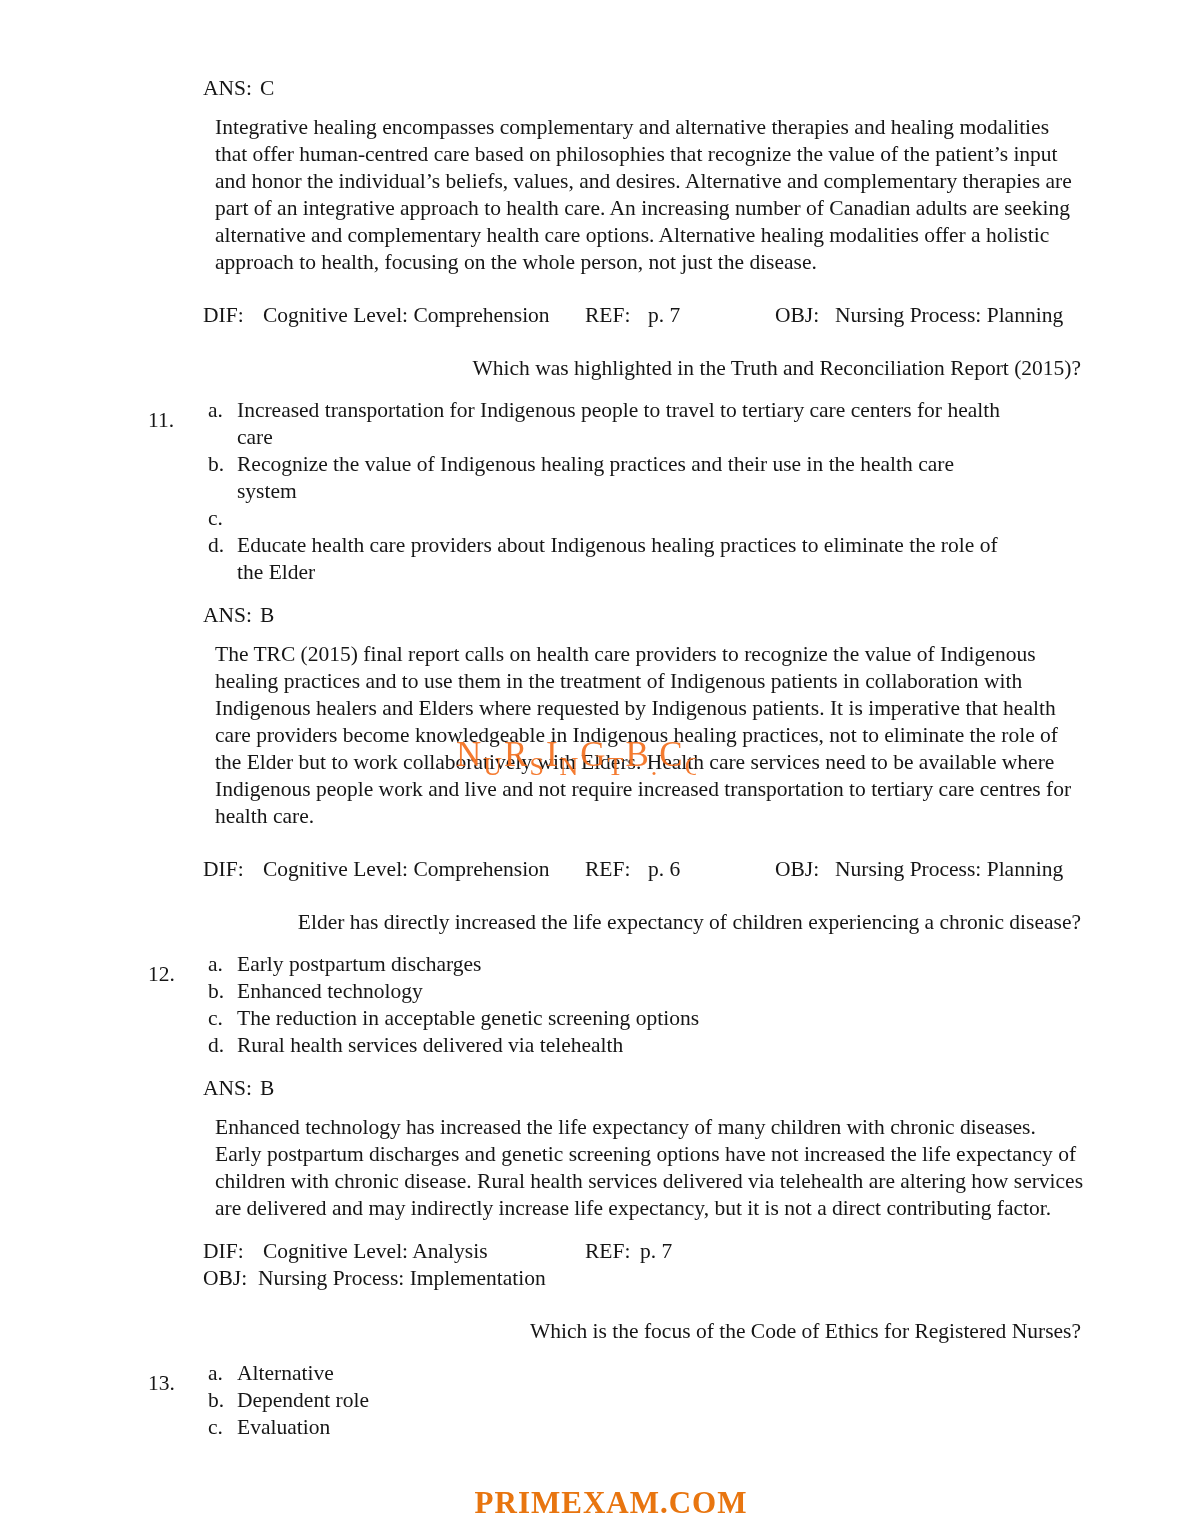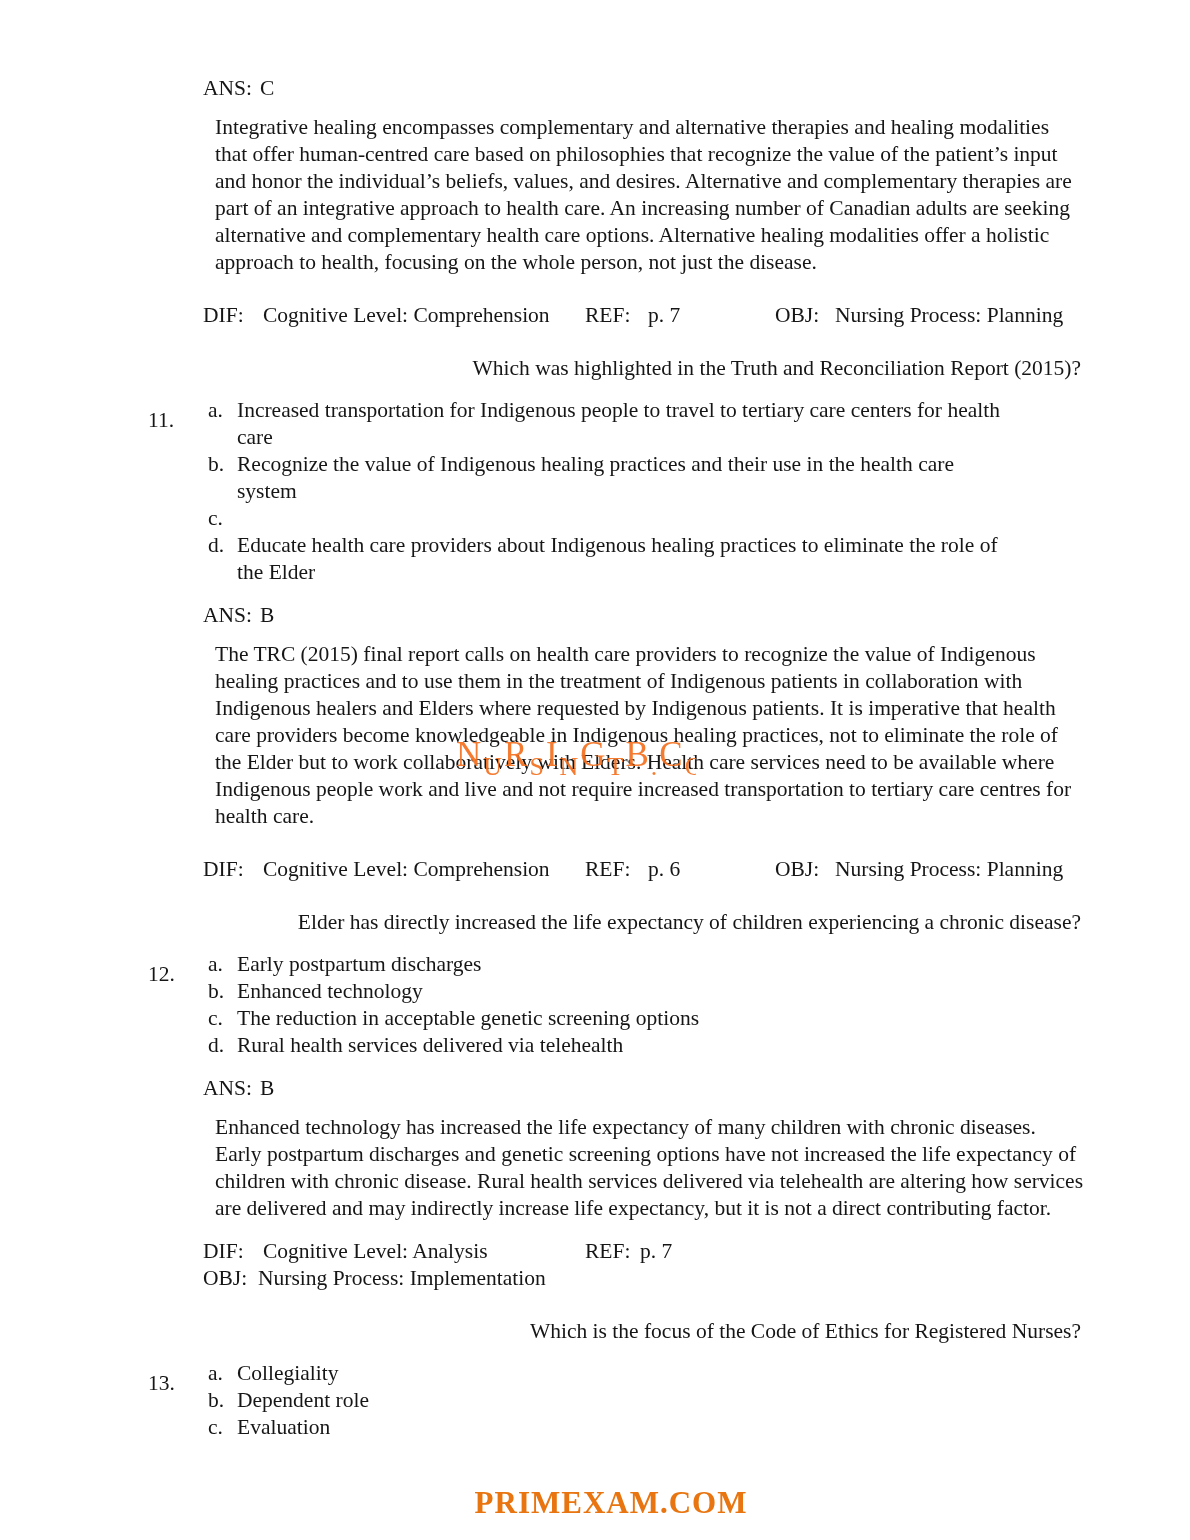--- a/index.html
+++ b/index.html
@@ -160,21 +160,21 @@
         </div>
       </div>
     </div>
 
     <div class="question">
       <span class="qnum">13.</span>
       <p class="qtext">Which is the focus of the Code of Ethics for Registered Nurses?</p>
       <div>
         <div class="opt">
           <span class="olet">a.</span>
-          <div class="otext">Collegiality</div>
+          <div class="otext">Alternative</div>
         </div>
         <div class="opt">
           <span class="olet">b.</span>
           <div class="otext">Dependent role</div>
         </div>
         <div class="opt">
           <span class="olet">c.</span>
           <div class="otext">Evaluation</div>
         </div>
       </div>

